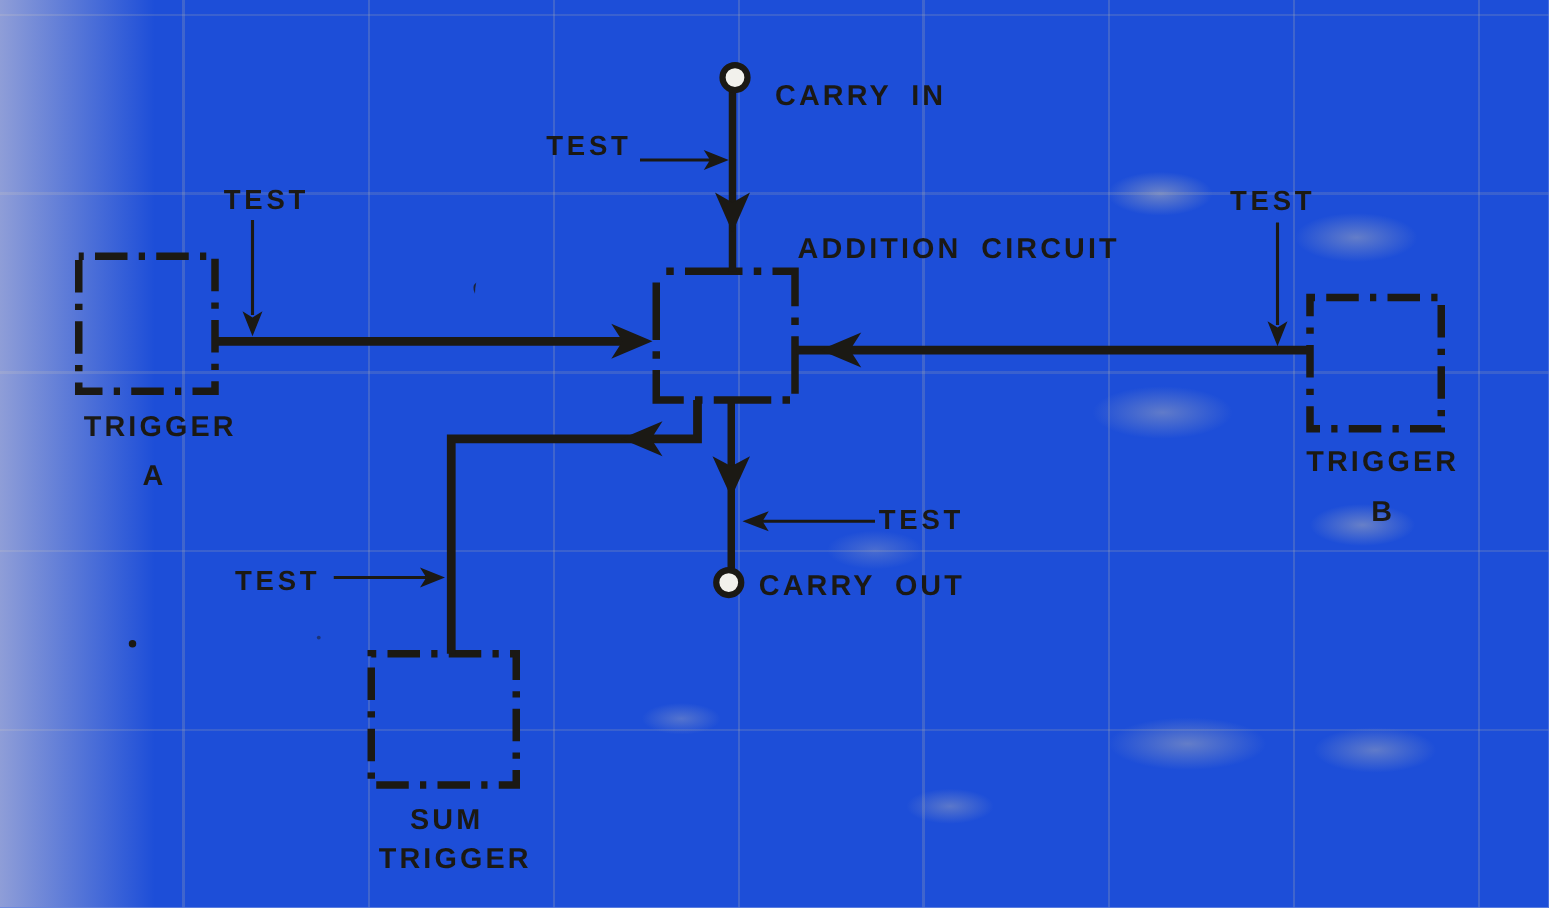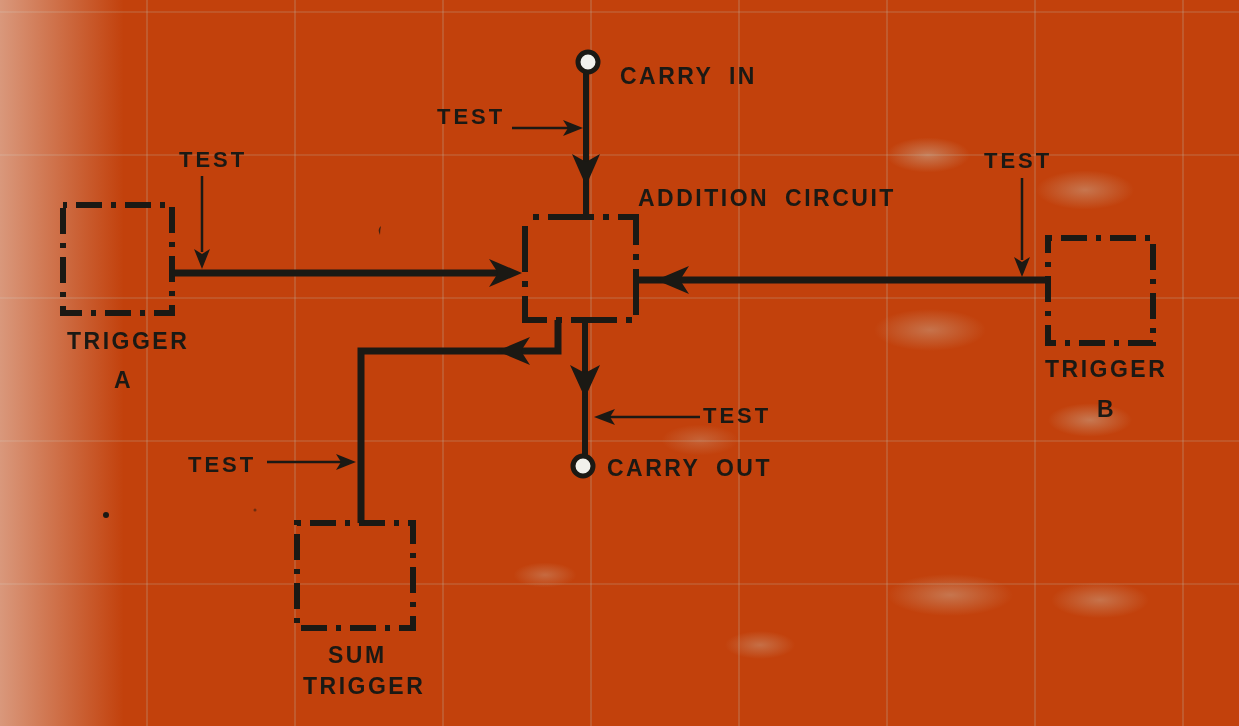--- a/index.html
+++ b/index.html
@@ -1,19 +1,19 @@
 <!DOCTYPE html>
 <html><head>
 <meta charset="utf-8">
 <style>
   html,body{margin:0;padding:0;}
   .page{
     position:relative;
     width:1239px;height:726px;
-    background:#c2410c;
+    background:#1d4ed8;
     overflow:hidden;
     font-family:"Liberation Sans", sans-serif;
   }
   
   .paper-texture{
     position:absolute;inset:0;
     background:
       linear-gradient(90deg, rgba(236,223,215,.55), rgba(236,223,215,0) 10%),
       radial-gradient(60px 25px at 928px 155px, rgba(205,196,178,.45), transparent 70%),
       radial-gradient(70px 28px at 1085px 190px, rgba(205,196,178,.40), transparent 70%),

